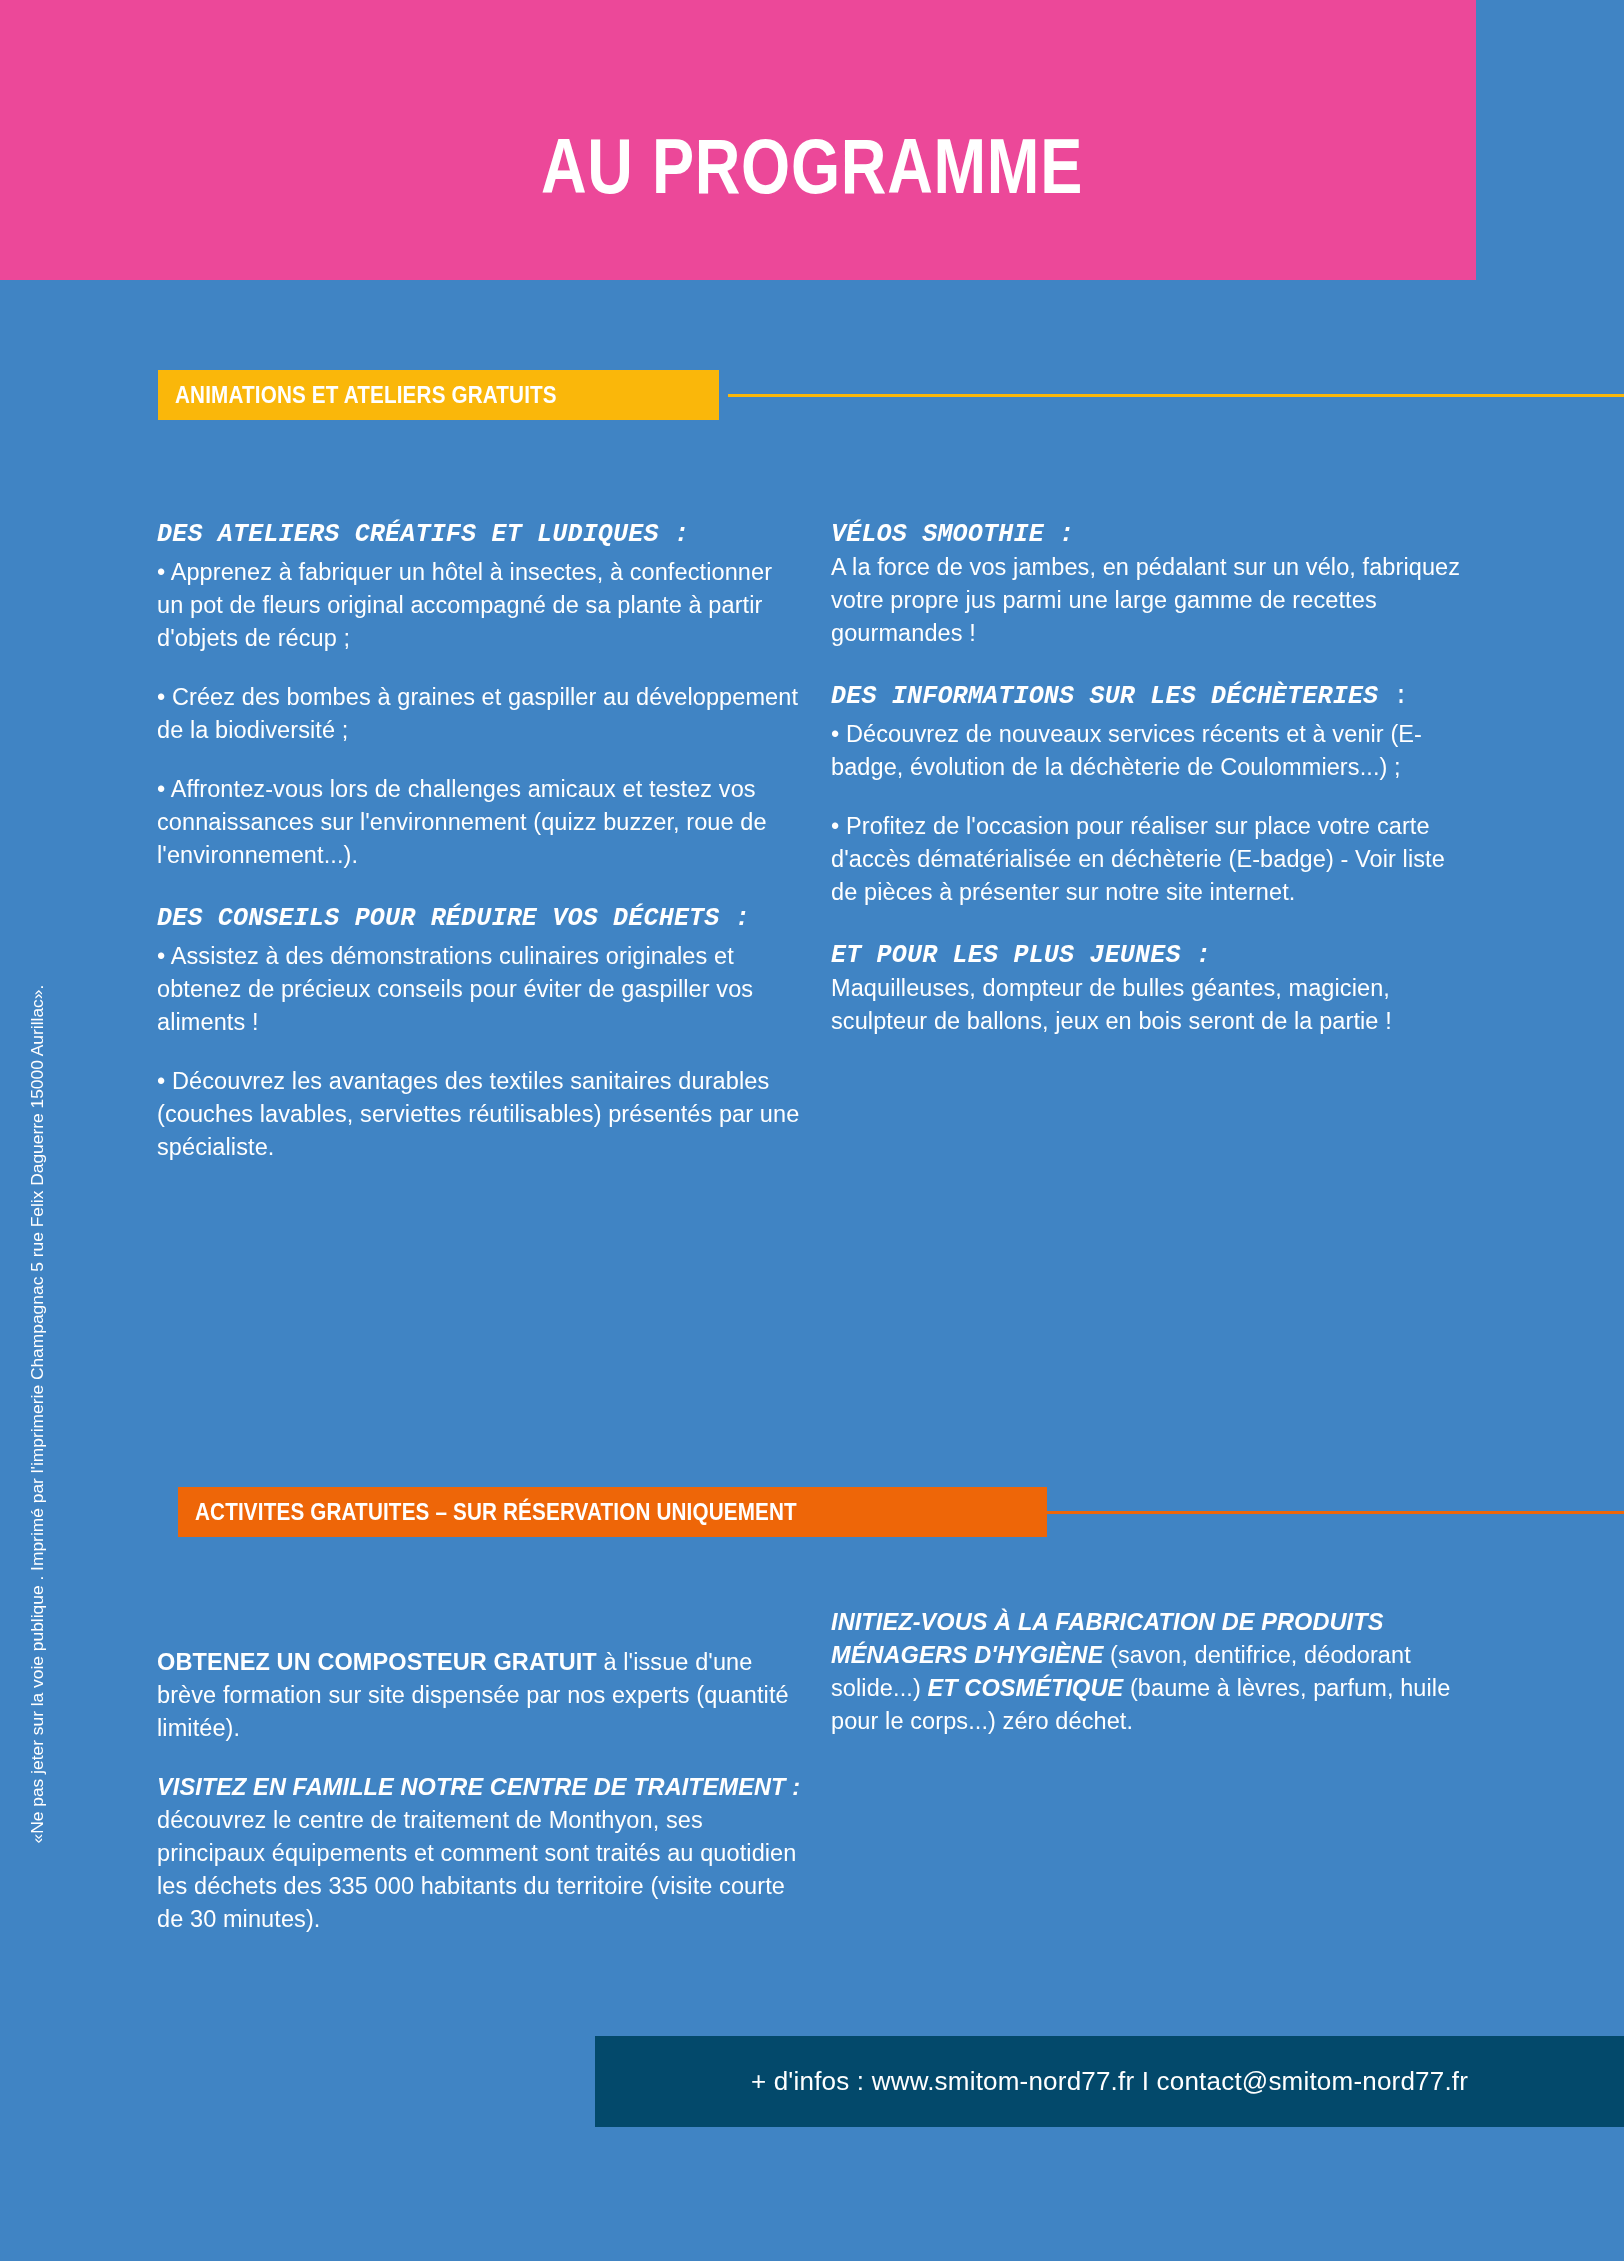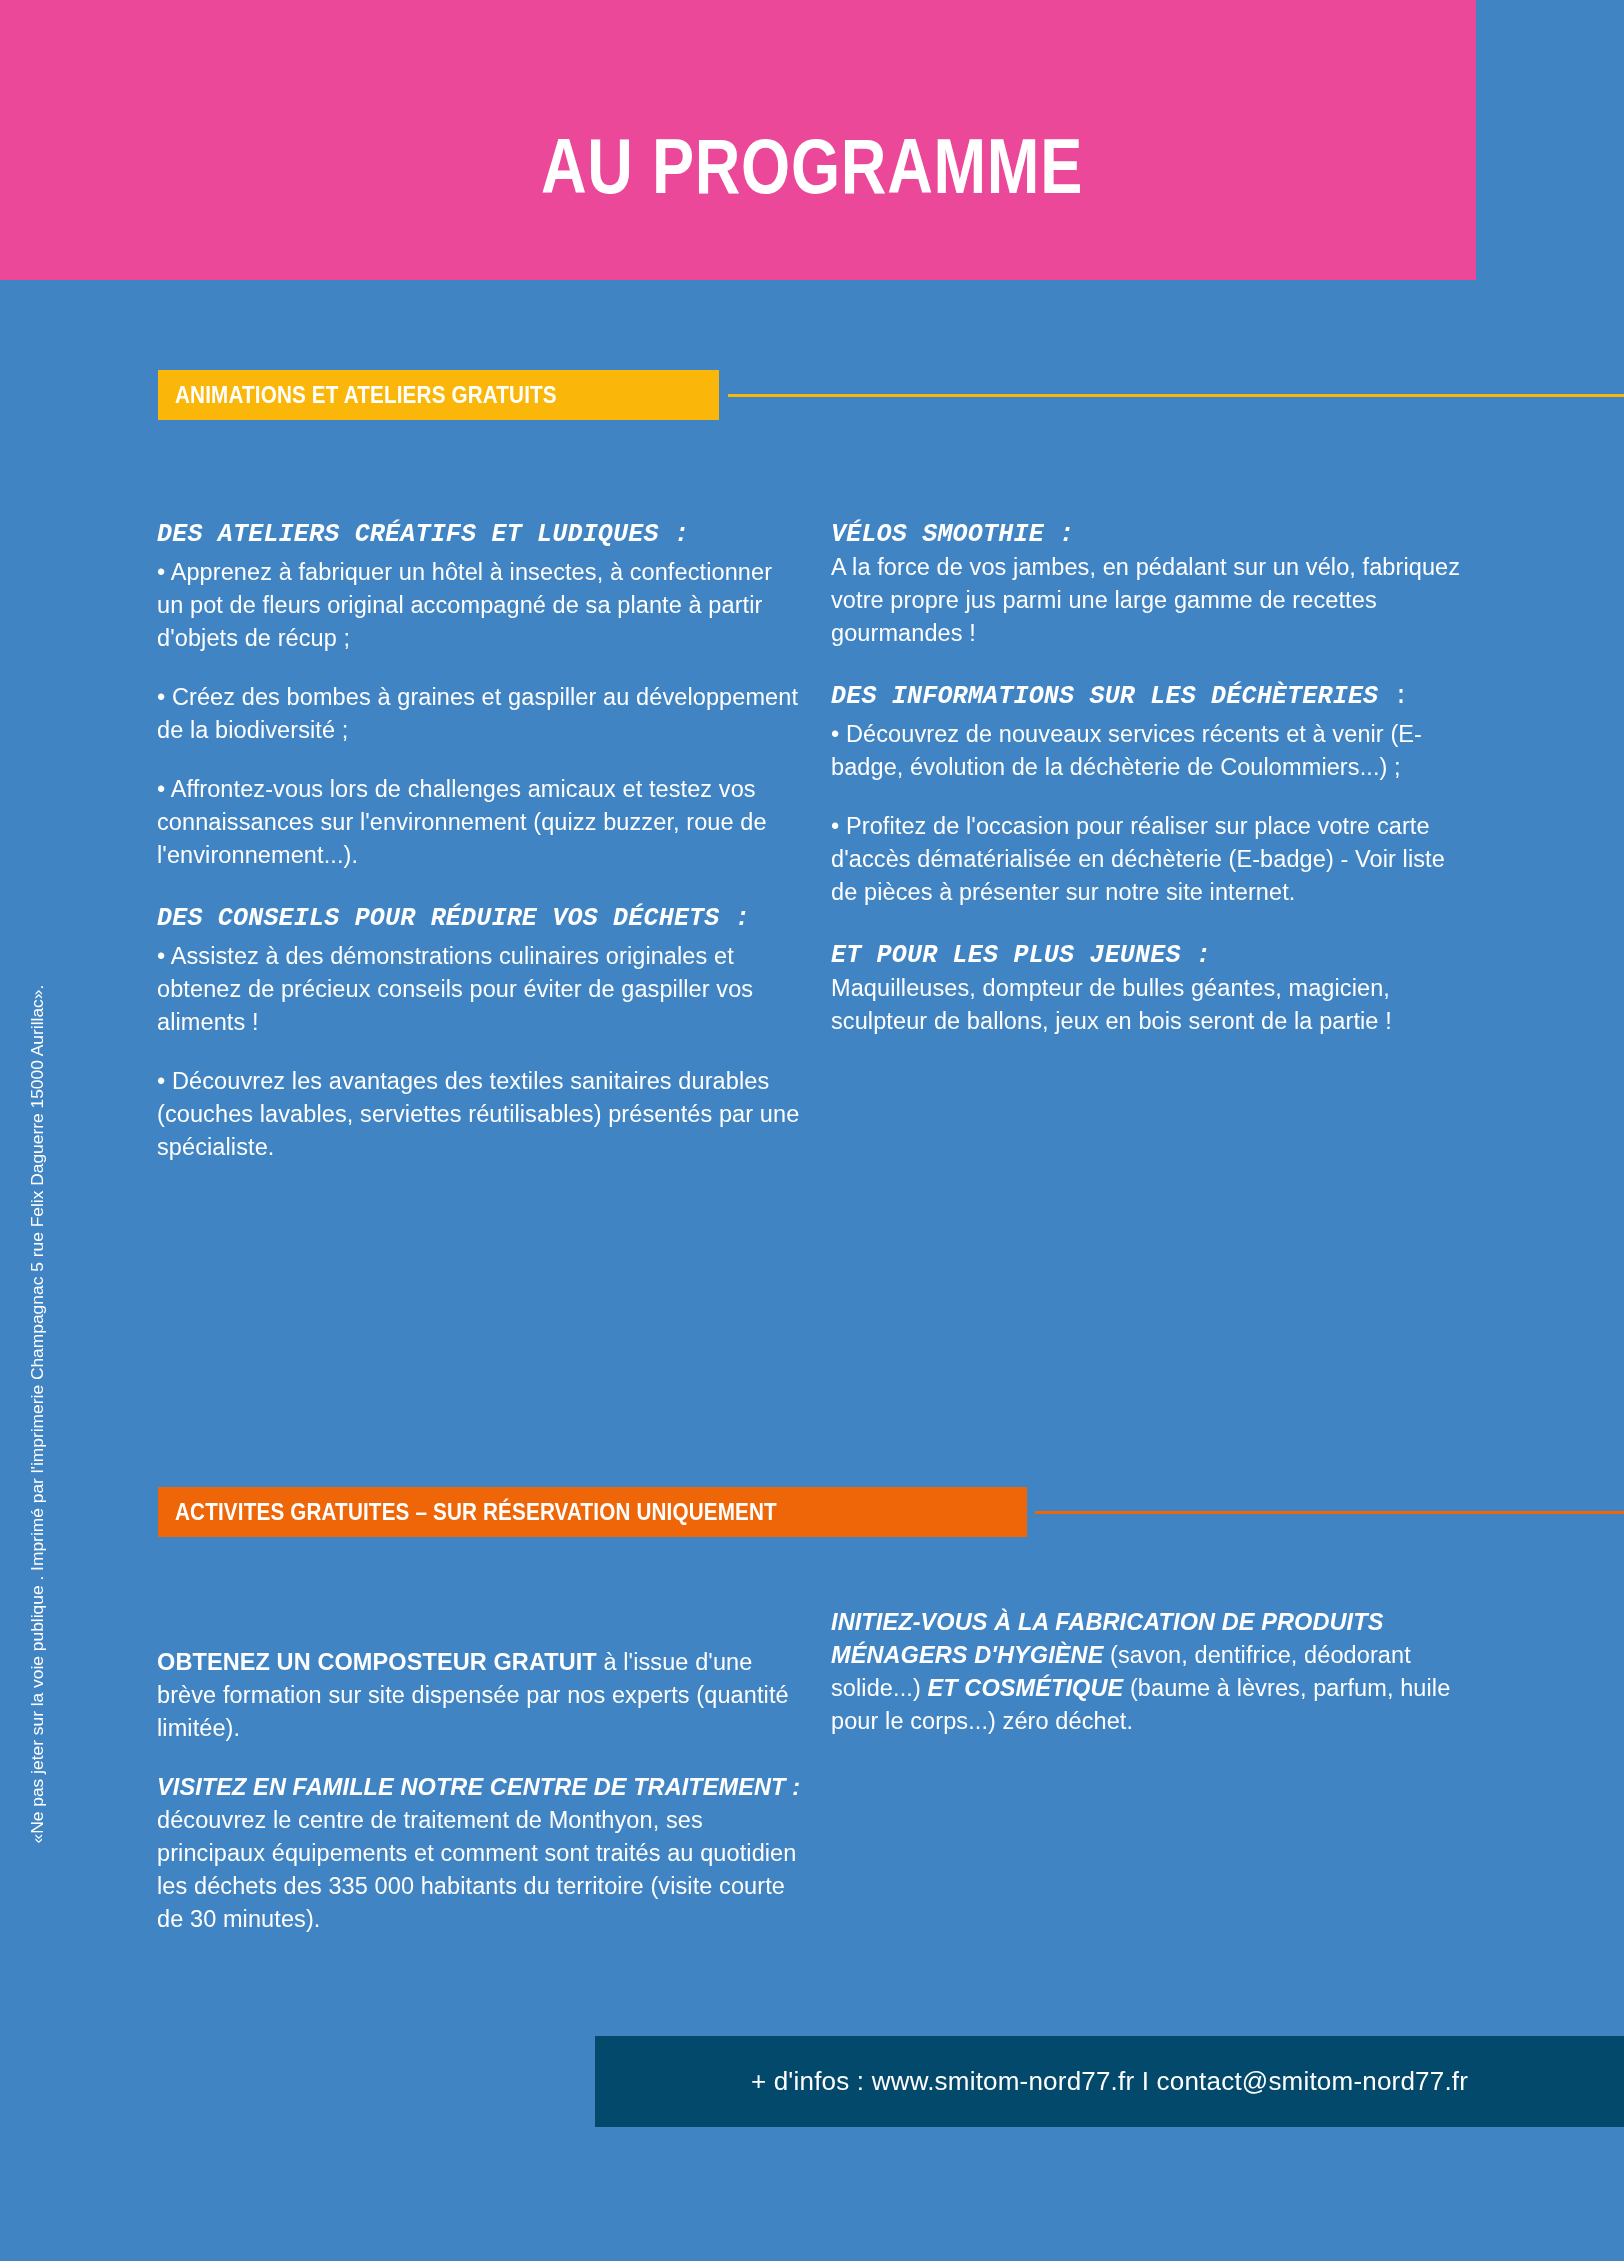--- a/index.html
+++ b/index.html
@@ -81,21 +81,21 @@
   .section-head .rule {
     position: absolute;
     top: 24.4px;
     height: 2.6px;
   }
   #head-animations { left: 158px; top: 370px; width: 1466px; }
   #head-animations .tag  { background: #fab70a; width: 561px; }
   #head-animations .rule { left: 570px; right: 0; background: #fab70a; }
 
   #head-activites { left: 158px; top: 1487px; width: 1466px; }
-  #head-activites .tag  { background: #ee6608; width: 869px; }
+  #head-activites .tag  { background: #ee6608; width: 869px; margin-left: 20px; }
   #head-activites .rule { left: 877px; right: 0; background: #ee6608; }
 
   
   .col {
     position: absolute;
     color: #ffffff;
   }
   .col-left  { left: 157px; width: 644px; }
   .col-right { left: 831px; width: 644px; }
 

